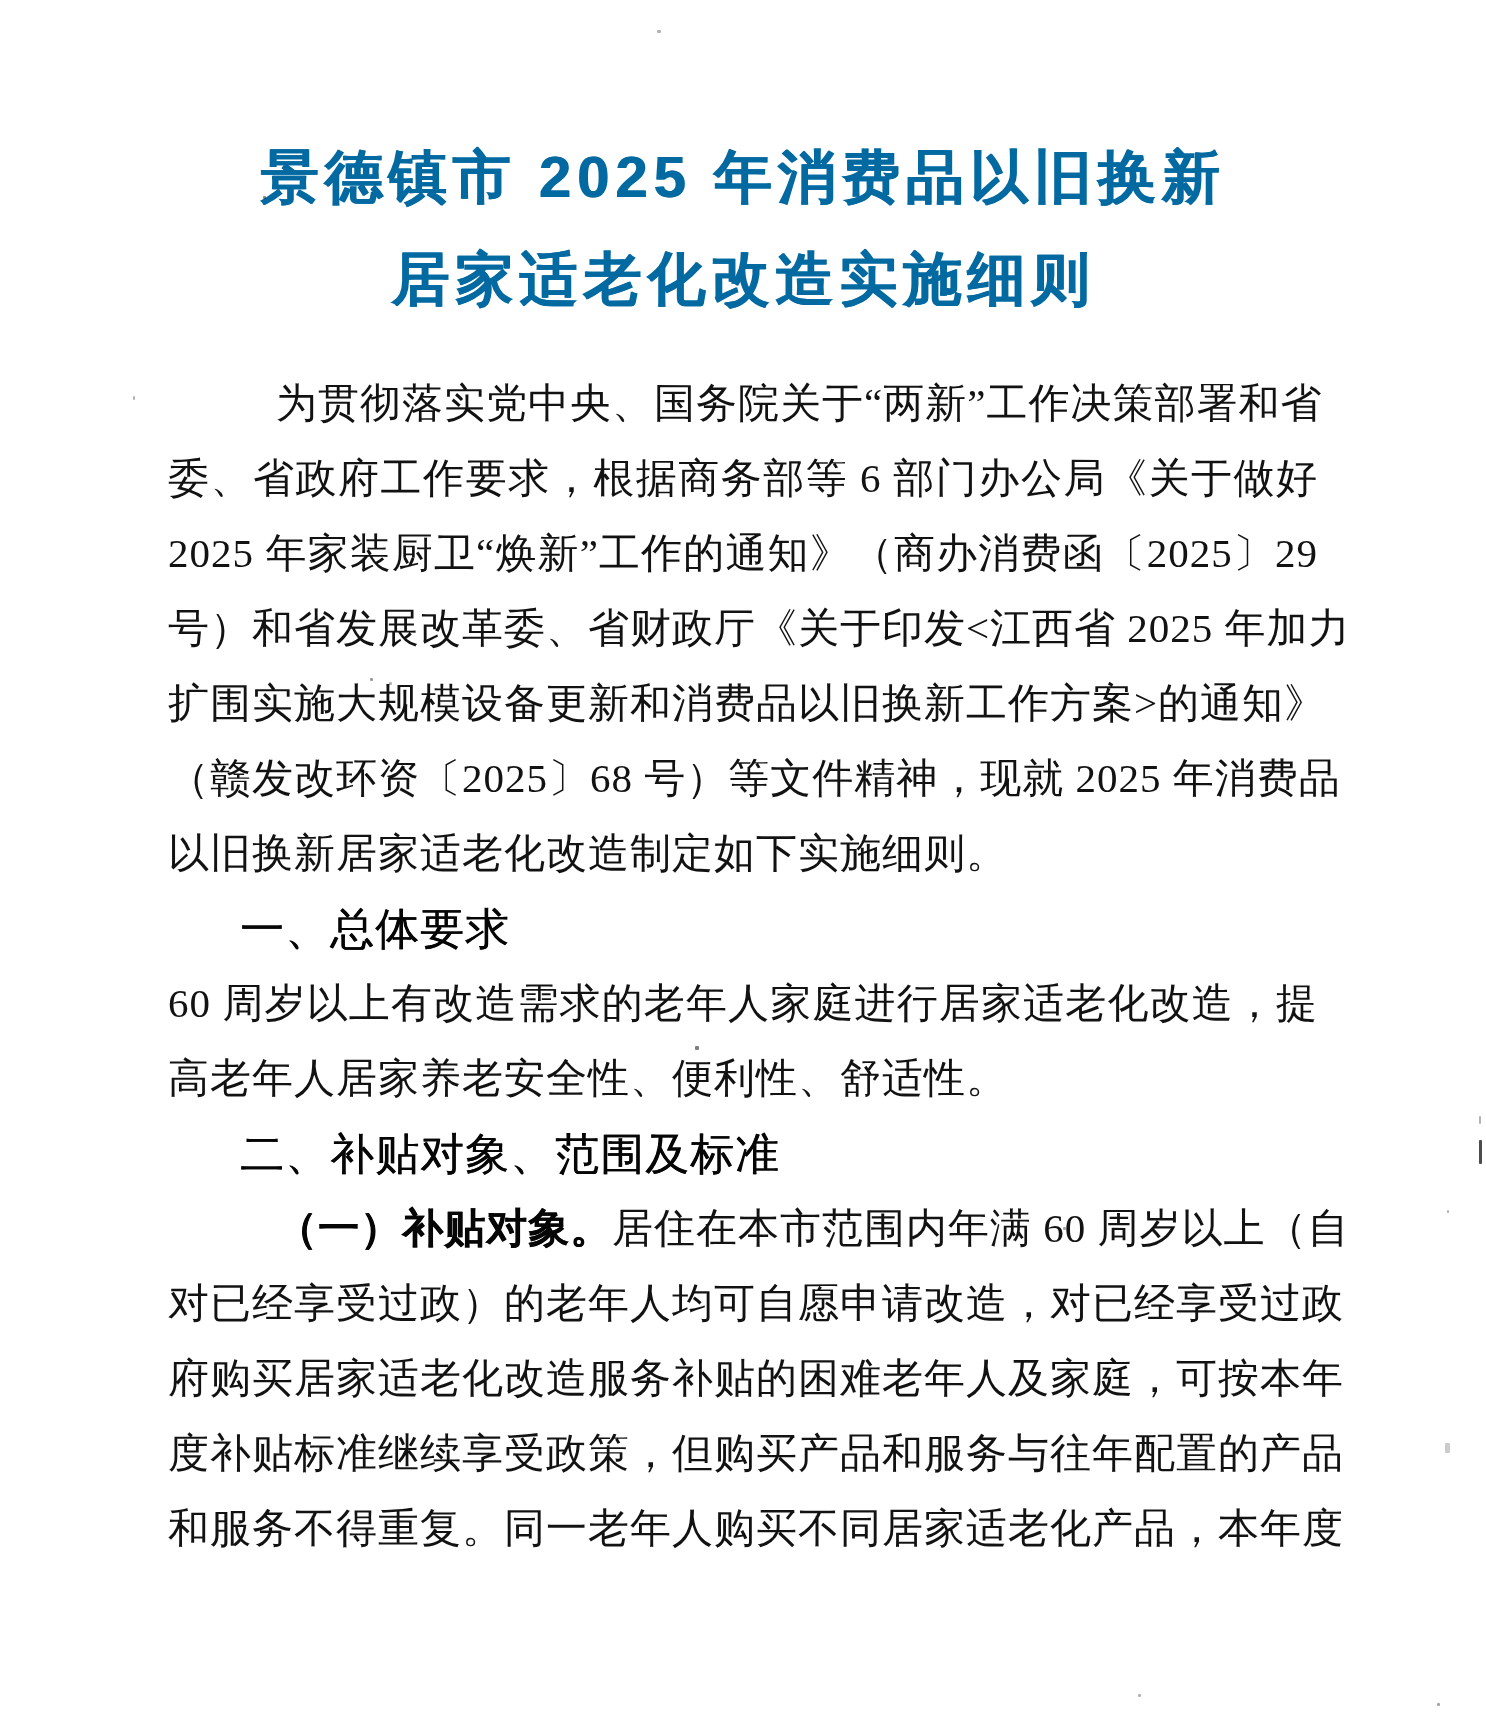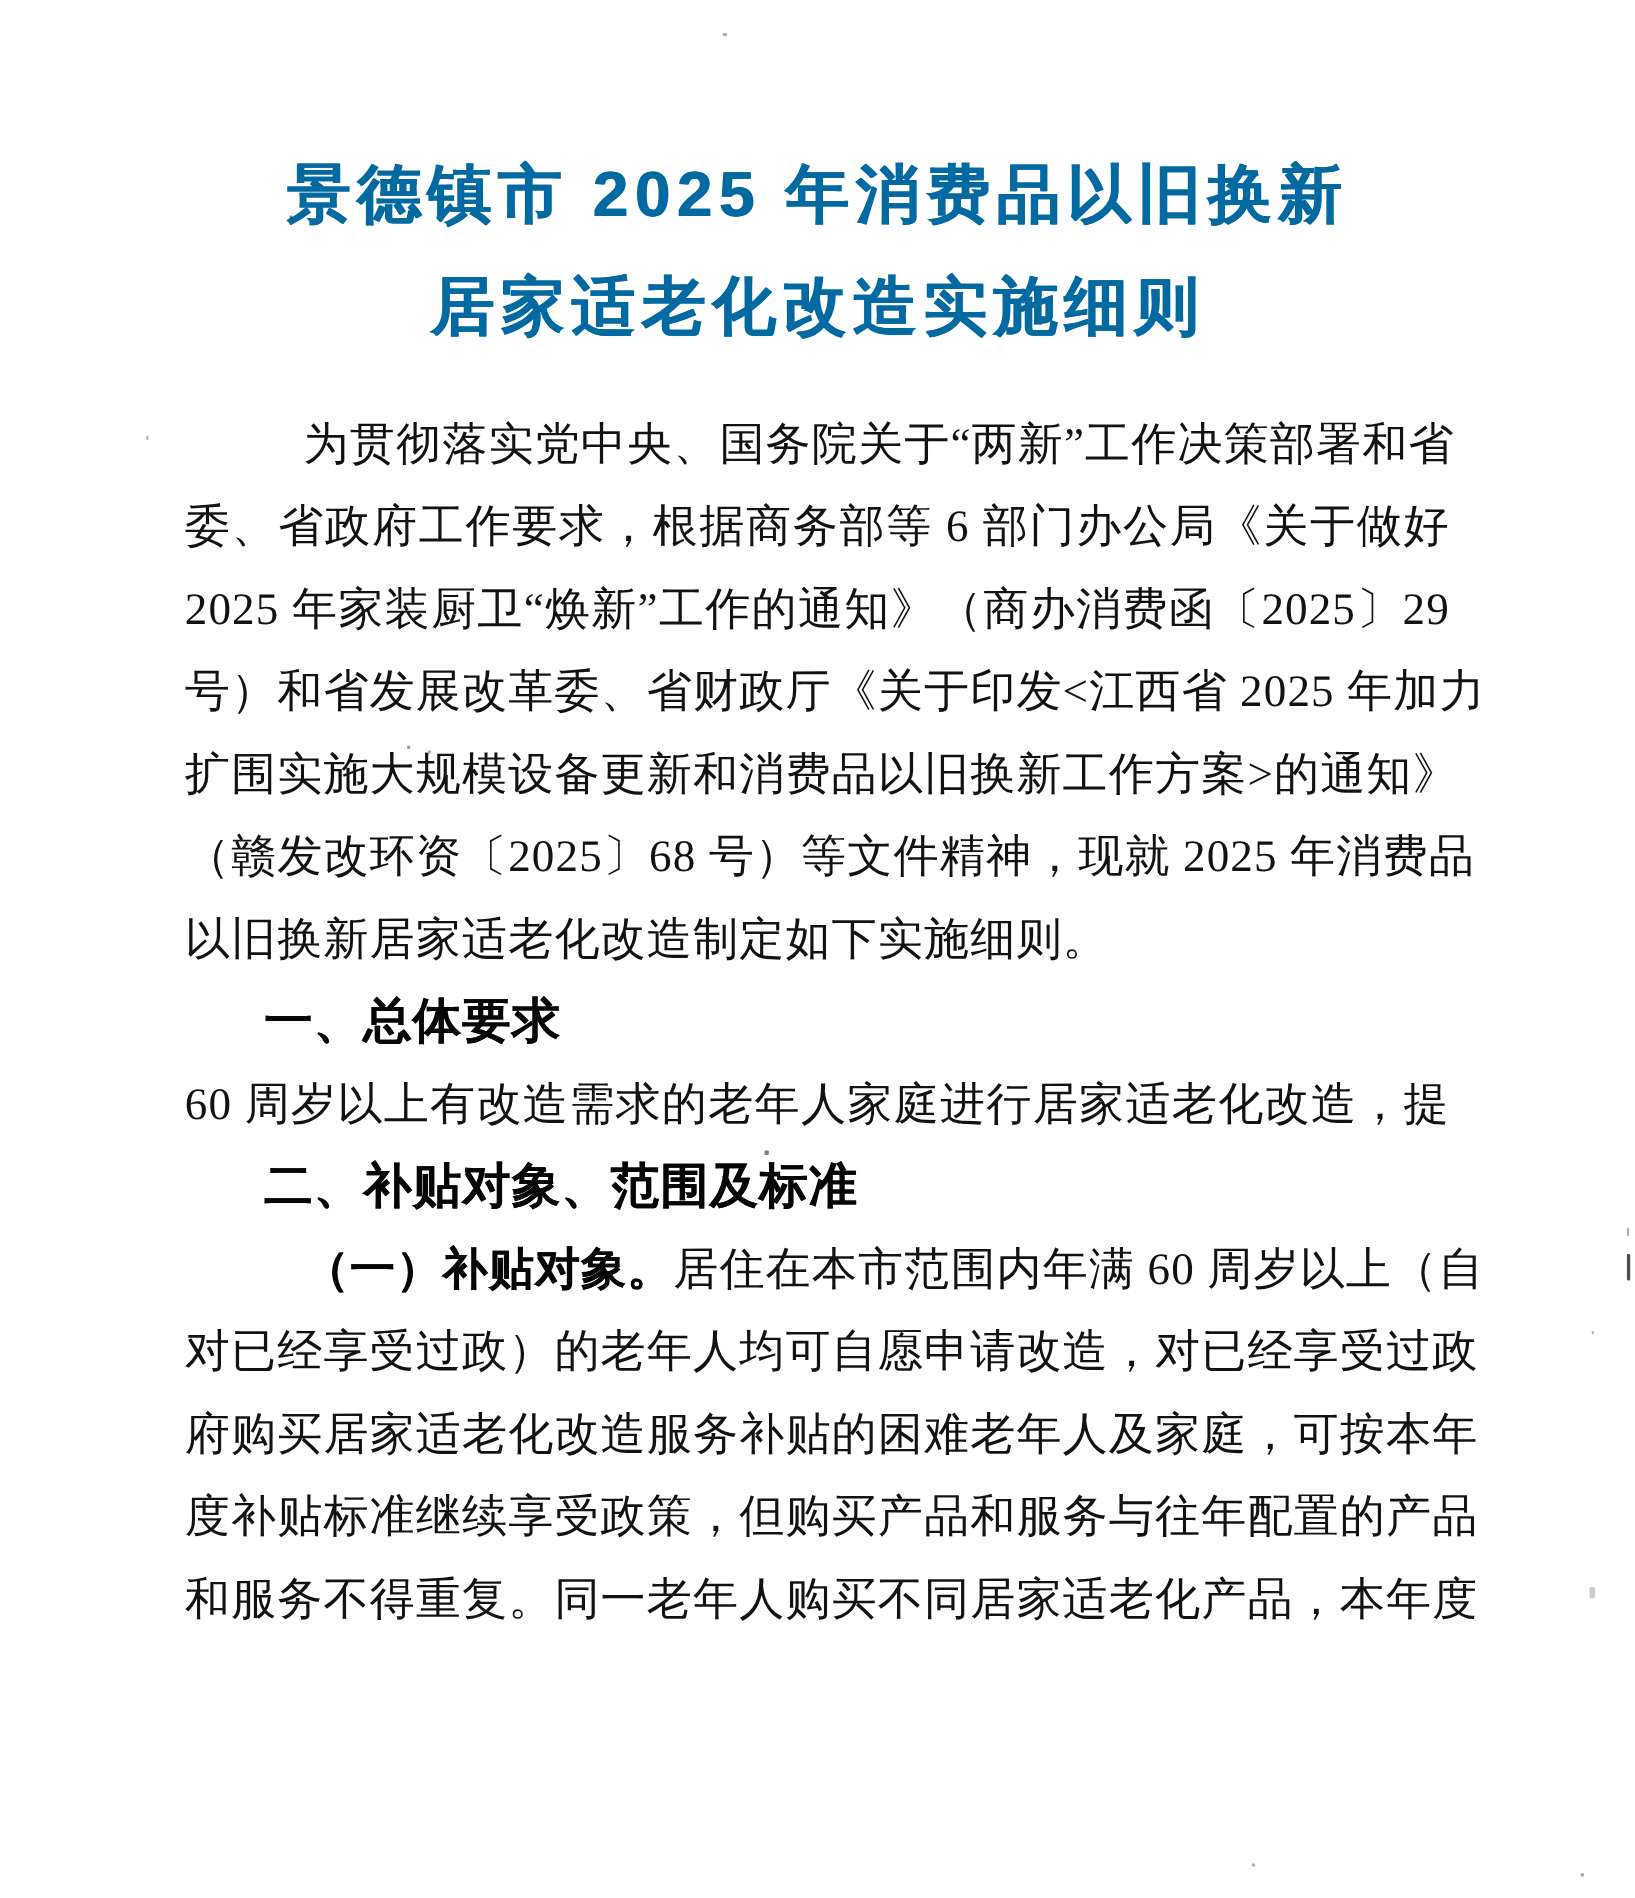--- a/index.html
+++ b/index.html
@@ -42,21 +42,21 @@
     text-align-last: justify;
     letter-spacing: 1px;
   }
   .line.end {
     text-align: left;
     text-align-last: left;
   }
   .line.indent { text-indent: 108px; }
   .line.heading {
     font-family: "Liberation Sans", sans-serif;
-    font-weight: bold;
+    font-weight: normal;
     font-size: 44px;
     color: #060606;
     text-shadow: 0.5px 0 0 currentColor;
     text-align: left;
     text-align-last: left;
     text-indent: 72px;
   }
   .bold-lead {
     font-family: Liberation Sans, sans-serif;
     font-weight: bold;
@@ -84,20 +84,21 @@
     <div class="lines-block">
       <div class="line indent">为贯彻落实党中央、国务院关于“两新”工作决策部署和省</div>
       <div class="line">委、省政府工作要求，根据商务部等 6 部门办公局《关于做好</div>
       <div class="line">2025 年家装厨卫“焕新”工作的通知》（商办消费函〔2025〕29</div>
       <div class="line">号）和省发展改革委、省财政厅《关于印发&lt;江西省 2025 年加力</div>
       <div class="line">扩围实施大规模设备更新和消费品以旧换新工作方案&gt;的通知》</div>
       <div class="line">（赣发改环资〔2025〕68 号）等文件精神，现就 2025 年消费品</div>
       <div class="line end">以旧换新居家适老化改造制定如下实施细则。</div>
       <div class="line heading">一、总体要求</div>
       <div class="line">60 周岁以上有改造需求的老年人家庭进行居家适老化改造，提</div>
+      <div class="line end">高老年人居家养老安全性、便利性、舒适性。</div>
       <div class="line heading">二、补贴对象、范围及标准</div>
       <div class="line indent"><span class="bold-lead">（一）补贴对象。</span><span>居住在本市范围内年满 60 周岁以上（自</span></div>
       <div class="line">对已经享受过政）的老年人均可自愿申请改造，对已经享受过政</div>
       <div class="line">府购买居家适老化改造服务补贴的困难老年人及家庭，可按本年</div>
       <div class="line">度补贴标准继续享受政策，但购买产品和服务与往年配置的产品</div>
       <div class="line">和服务不得重复。同一老年人购买不同居家适老化产品，本年度</div>
     </div>
 
   </div>
 

